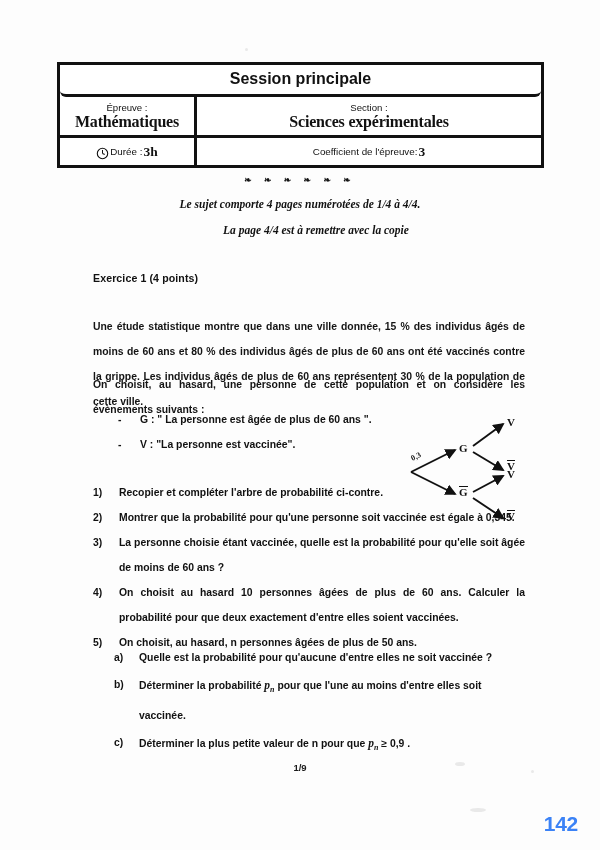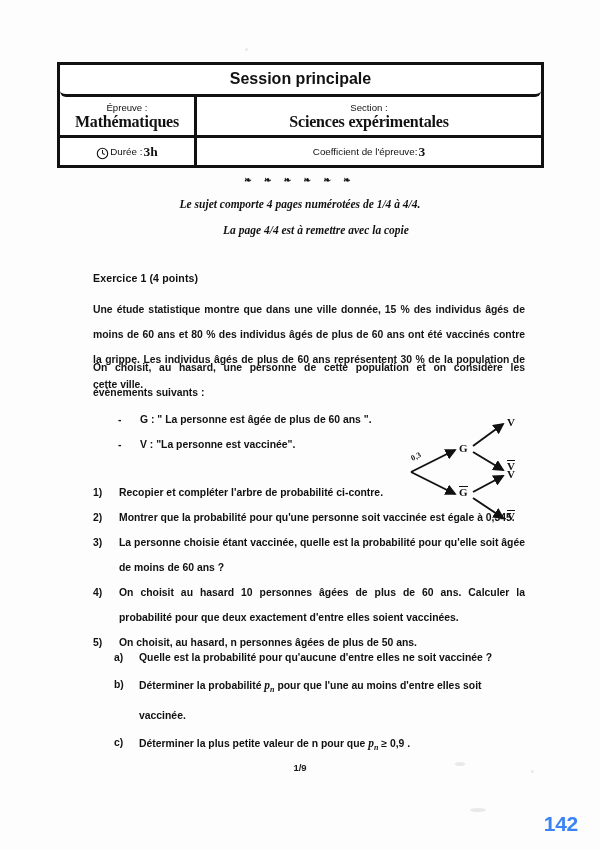--- a/index.html
+++ b/index.html
@@ -169,20 +169,21 @@
     position: absolute;
     left: 93px;
     width: 432px;
     font-size: 10.4px;
     font-weight: bold;
     line-height: 25px;
     color: #141414;
   }
   .para.justify {
     text-align: justify;
+    margin-top: 17px;
   }
   .p1 { top: 297px; }
   .p2 { top: 355px; }
 
   .events {
     position: absolute;
     left: 118px;
     top: 407px;
     width: 330px;
     font-size: 10.4px;

